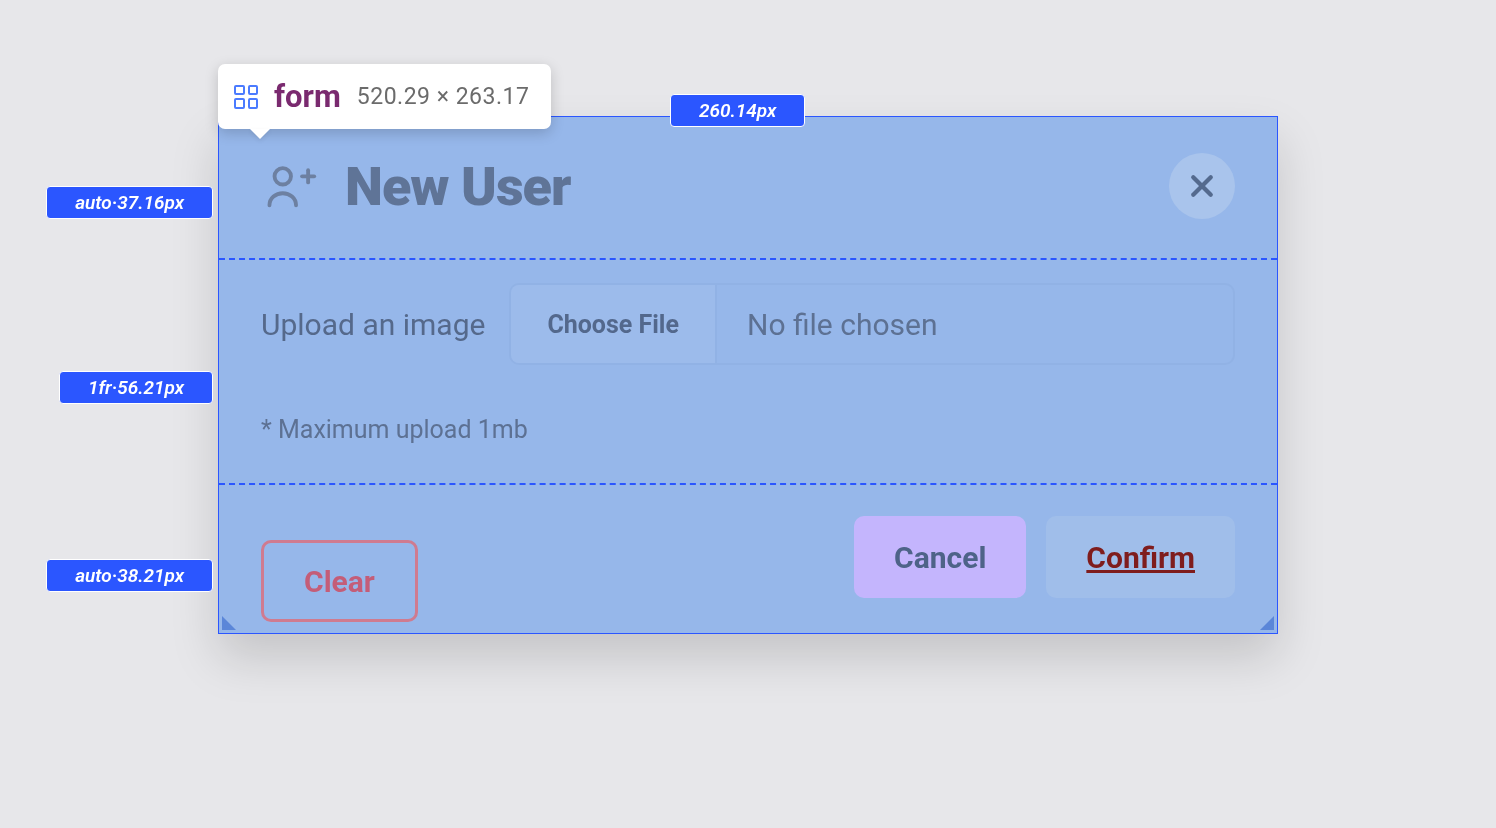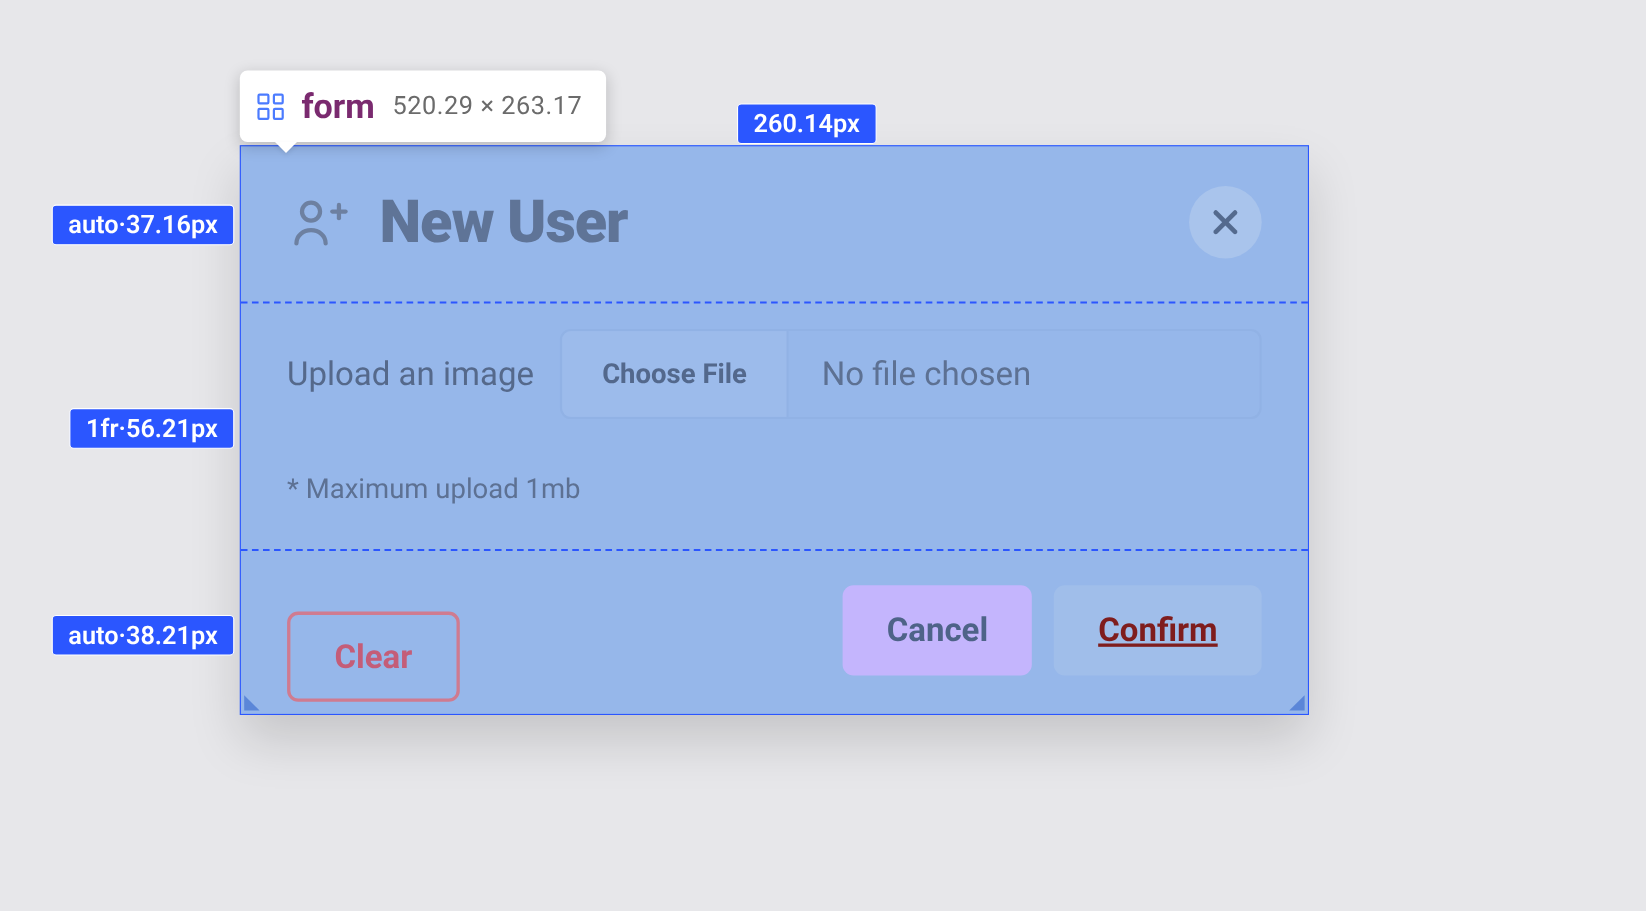--- a/index.html
+++ b/index.html
@@ -34,38 +34,39 @@
   .grid-ic{width:24px;height:24px;display:grid;grid-template-columns:1fr 1fr;grid-template-rows:1fr 1fr;gap:3px;}
   .grid-ic span{border:2px solid #4b7bff;border-radius:2px;}
   .el-name{font-weight:700;font-size:31px;color:#7a2a6f;}
   .el-dims{font-size:23px;color:#6b6b6b;letter-spacing:.5px;}
 
   
   .badge{
     position:absolute;
     background:#2b56ff;
     color:#fff;
-    font-size:23px;
+    font-size:19px;
     font-weight:600;
-    padding:4px 14px;
+    padding:4px 28px;
     border:1.5px solid #fff;
     border-radius:4px;
     white-space:nowrap;
     z-index:40;
+    font-style:italic;
   }
   .badge.top{left:670px; top:94px;}
   .badge.row1{right:calc(100% - 213px); top:186px;}
   .badge.row2{right:calc(100% - 213px); top:371px;}
   .badge.row3{right:calc(100% - 213px); top:559px;}
 
   
   .card{
     position:absolute;
-    left:218px; top:132px;
-    width:972px;
+    left:218px; top:116px;
+    width:1060px;
     height:518px;
     background:#96b7ea;
     border:1px solid #2b56ff;
     display:grid;
     grid-template-rows:auto 1fr auto;
     box-shadow:0 24px 45px rgba(0,0,0,.15);
   }
   .grid-line{position:absolute;left:0;right:0;border-top:2px dashed #2b56ff;z-index:30;pointer-events:none;}
   .grid-line.a{top:141px;}
   .grid-line.b{top:366px;}

